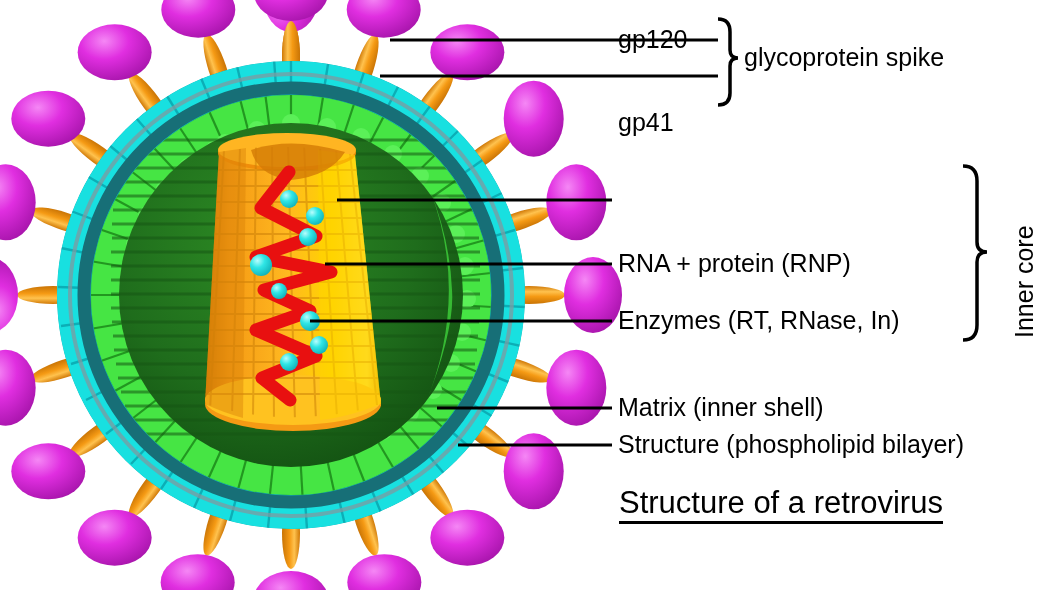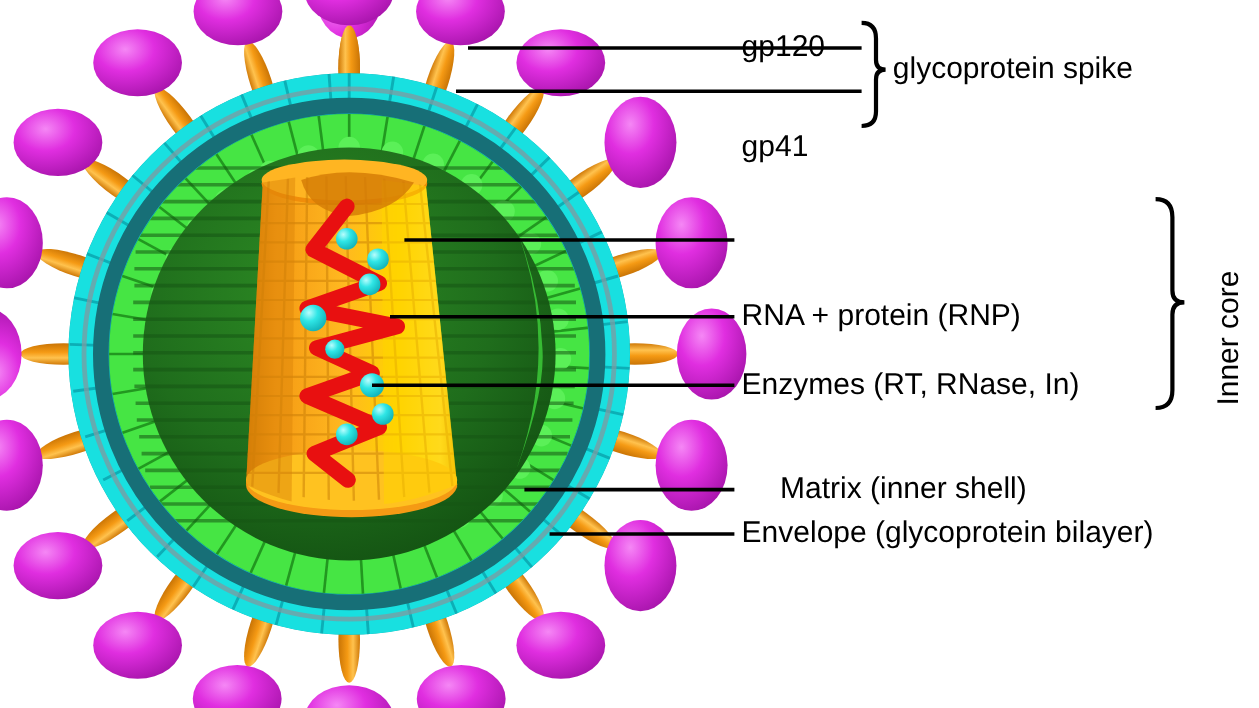--- a/index.html
+++ b/index.html
@@ -408,17 +408,18 @@
   </svg>
 
   <div class="lbl" style="left:618px;top:27px;">gp120</div>
   <div class="lbl" style="left:618px;top:63px;margin-top:47px;">gp41</div>
   <div class="lbl" style="left:744px;top:45px;">glycoprotein spike</div>
 
   <div class="lbl" style="left:618px;top:251px;">RNA + protein (RNP)</div>
   <div class="lbl" style="left:618px;top:308px;">Enzymes (RT, RNase, In)</div>
   <div class="vlabel" style="left:1012px;top:338px;">Inner core</div>
 
-  <div class="lbl" style="left:618px;top:395px;margin-left:32px;">Matrix (inner shell)</div>
-  <div class="lbl" style="left:618px;top:432px;">Envelope (glycoprotein bilayer)</div>
-
+  <div class="lbl" style="left:618px;top:395px;">Matrix (inner shell)</div>
+  <div class="lbl" style="left:618px;top:432px;">Structure (phospholipid bilayer)</div>
+
+  <div class="title" style="left:619px;top:487px;">Structure of a retrovirus</div>
 
 </div>
 
 </body></html>

